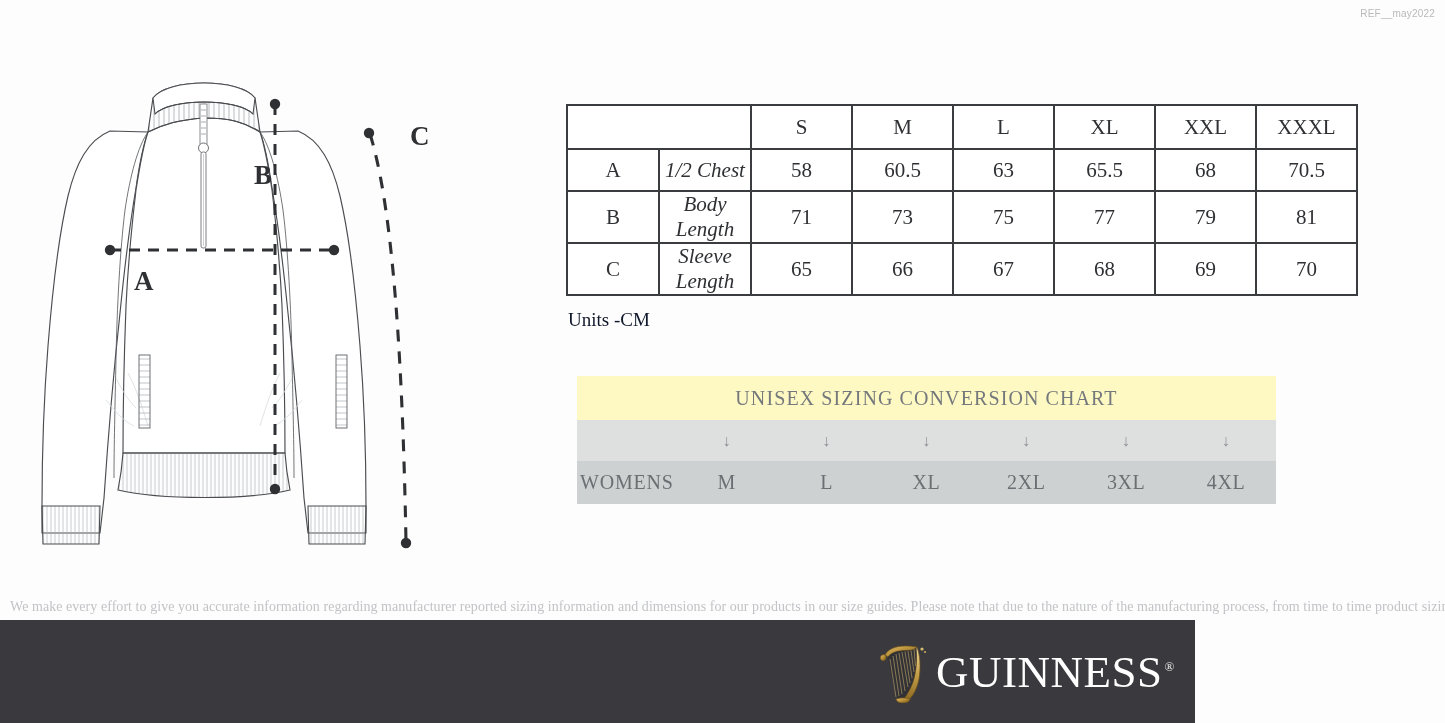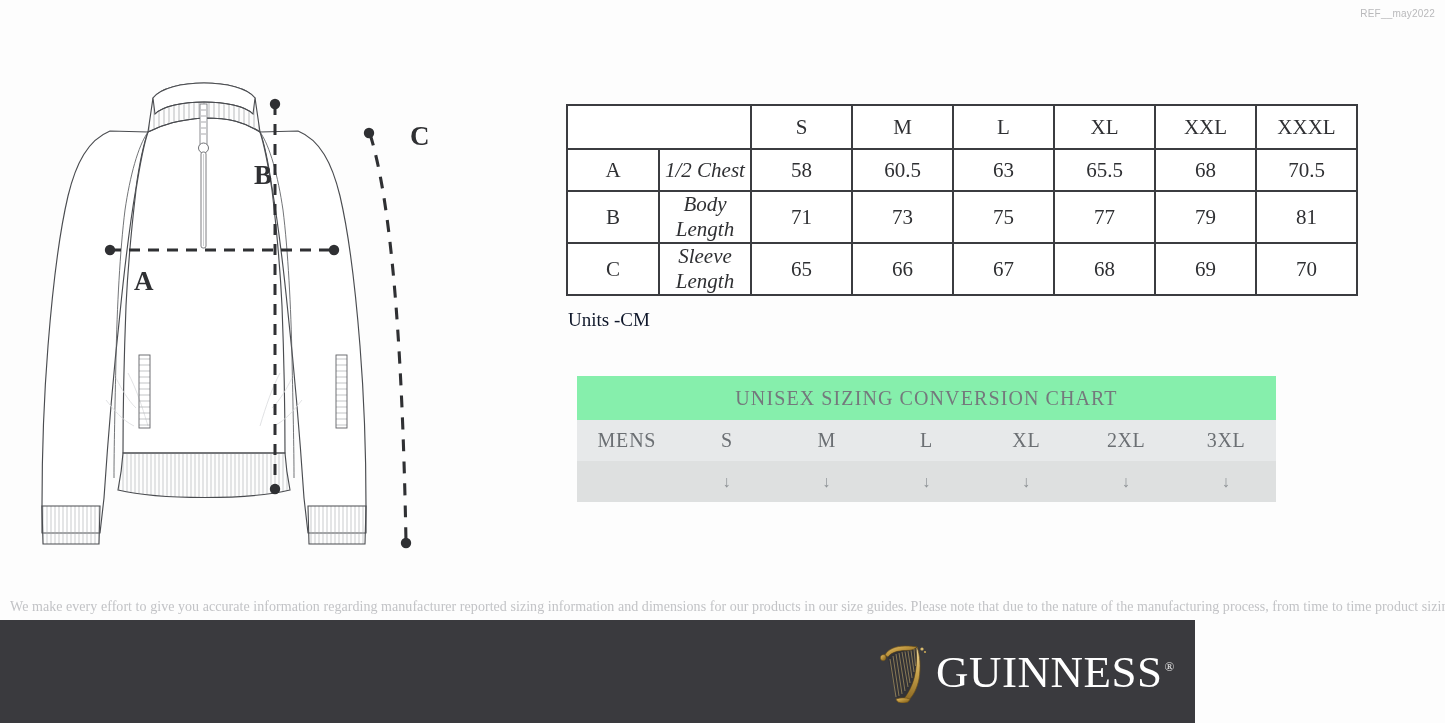--- a/index.html
+++ b/index.html
@@ -103,21 +103,21 @@
     font-family: "Liberation Serif", serif;
     color: #6e7276;
   }
   table.conv-table td {
     text-align: center;
     vertical-align: middle;
     padding: 0;
     border: 0;
   }
   tr.conv-title td {
-    background: #86efac;
+    background: #fef9c3;
     height: 44px;
     font-size: 20px;
     letter-spacing: 1.1px;
     color: #74787c;
   }
   tr.conv-mens td {
     background: #e7e9ea;
     height: 41px;
     font-size: 20px;
     color: #6b6f73;
@@ -355,37 +355,37 @@
     </table>
 
     <div id="units-line">Units -CM</div>
 
     <div id="conv-wrap">
       <table class="conv-table">
         <tbody>
           <tr class="conv-title">
             <td colspan="7">UNISEX SIZING CONVERSION CHART</td>
           </tr>
-          <tr class="conv-mens">
-            <td class="conv-rowlabel">MENS</td>
-            <td class="conv-cell">S</td>
+          <tr class="conv-arrow">
+            <td class="conv-rowlabel"></td>
+            <td class="conv-cell">↓</td>
+            <td class="conv-cell">↓</td>
+            <td class="conv-cell">↓</td>
+            <td class="conv-cell">↓</td>
+            <td class="conv-cell">↓</td>
+            <td class="conv-cell">↓</td>
+          </tr>
+          <tr class="conv-womens">
+            <td class="conv-rowlabel">WOMENS</td>
             <td class="conv-cell">M</td>
             <td class="conv-cell">L</td>
             <td class="conv-cell">XL</td>
             <td class="conv-cell">2XL</td>
             <td class="conv-cell">3XL</td>
-          </tr>
-          <tr class="conv-arrow">
-            <td class="conv-rowlabel"></td>
-            <td class="conv-cell">↓</td>
-            <td class="conv-cell">↓</td>
-            <td class="conv-cell">↓</td>
-            <td class="conv-cell">↓</td>
-            <td class="conv-cell">↓</td>
-            <td class="conv-cell">↓</td>
+            <td class="conv-cell">4XL</td>
           </tr>
         </tbody>
       </table>
     </div>
   </div>
 
   <div id="disclaimer">We make every effort to give you accurate information regarding manufacturer reported sizing information and dimensions for our products in our size guides. Please note that due to the nature of the manufacturing process, from time to time product sizing may vary slightly. GUINNESS WEBSTORE is not responsible for sizing variations in the manufacturing process.</div>
 
   <div id="footer">
     <div id="brand-logo">

